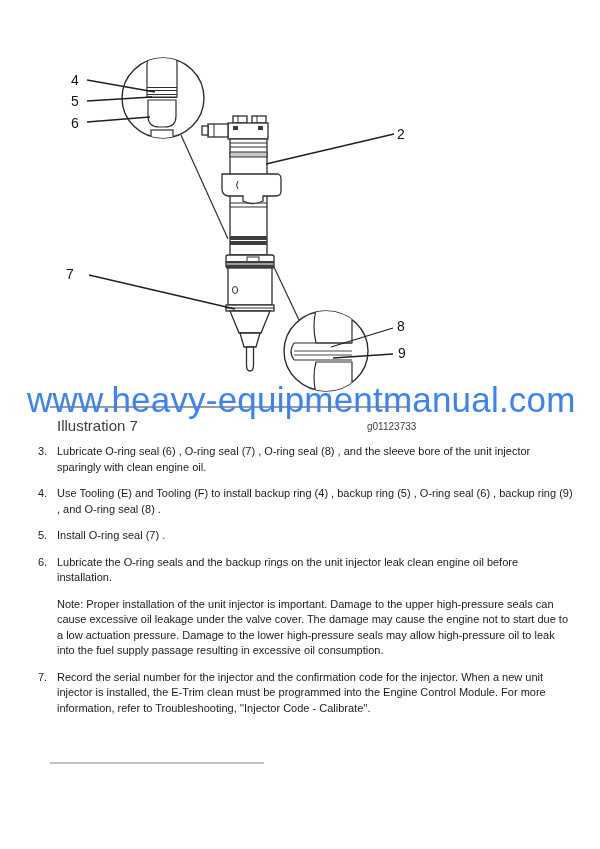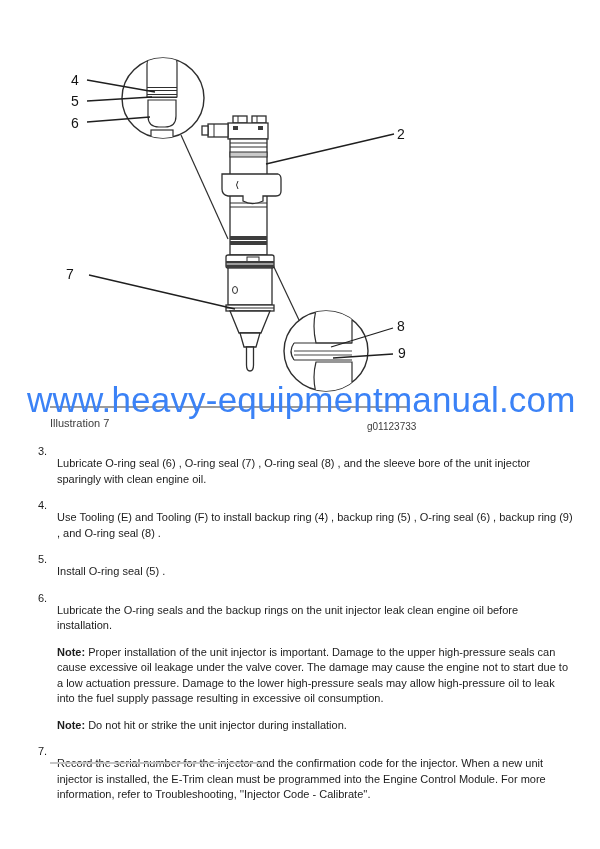--- a/index.html
+++ b/index.html
@@ -12,41 +12,41 @@
 
   
   .diagram { position:absolute; left:0; top:0; width:600px; height:400px; z-index:1; }
   .diagram svg text {
     font-family:"Liberation Sans", sans-serif;
     font-size:14px; fill:#141414;
   }
 
   
   .fig-rule { position:absolute; left:50px; top:406px; width:357px; height:2px; background:#9c9c9c; z-index:2; }
-  .fig-caption-left  { position:absolute; left:50px;  top:417px; font-size:11px; color:#3c3c3c; z-index:2; }
+  .fig-caption-left  { position:absolute; left:57px;  top:417px; font-size:15px; color:#3c3c3c; z-index:2; }
   .fig-caption-right { position:absolute; left:367px; top:421px; font-size:10px; color:#3c3c3c; z-index:2; }
 
   
   .watermark {
     position:absolute; left:27px; top:380px;
     font-size:35px; letter-spacing:0.2px; white-space:nowrap;
     color:#3b82f6; z-index:5;
   }
 
   
   .steps {
     position:absolute; left:0; top:444px; width:600px;
     padding:0 26px 0 38px; box-sizing:border-box;
     font-size:11px; line-height:15.5px; z-index:1;
   }
   .step { display:flex; margin-bottom:11px; }
   .step-num { flex:0 0 19px; width:19px; }
-  .step-text { flex:1;margin-top:12px; }
+  .step-text { flex:1; }
   .note { margin-left:19px; margin-bottom:11px; }
-  .note-label { font-weight:bold; }
+  .note-label { font-weight:normal; }
 
   .footer-rule { position:absolute; left:50px; top:762px; width:214px; height:2px; background:#c5c5c5; z-index:1; }
 </style>
 </head>
 <body>
 
 <div class="page">
 
   <div class="diagram">
     <svg viewBox="0 0 600 400" width="600" height="400">
@@ -164,35 +164,32 @@
       <span class="step-text">Lubricate O-ring seal (6) , O-ring seal (7) , O-ring seal (8) , and the sleeve bore of the unit injector sparingly with clean engine oil.</span>
     </div>
 
     <div class="step">
       <span class="step-num">4.</span>
       <span class="step-text">Use Tooling (E) and Tooling (F) to install backup ring (4) , backup ring (5) , O-ring seal (6) , backup ring (9) , and O-ring seal (8) .</span>
     </div>
 
     <div class="step">
       <span class="step-num">5.</span>
-      <span class="step-text">Install O-ring seal (5) .</span>
+      <span class="step-text">Install O-ring seal (7) .</span>
     </div>
 
     <div class="step">
       <span class="step-num">6.</span>
       <span class="step-text">Lubricate the O-ring seals and the backup rings on the unit injector leak clean engine oil before installation.</span>
     </div>
 
     <div class="note">
       <span class="note-label">Note:</span><span> Proper installation of the unit injector is important. Damage to the upper high-pressure seals can cause excessive oil leakage under the valve cover. The damage may cause the engine not to start due to a low actuation pressure. Damage to the lower high-pressure seals may allow high-pressure oil to leak into the fuel supply passage resulting in excessive oil consumption.</span>
     </div>
 
-    <div class="note">
-      <span class="note-label">Note:</span><span> Do not hit or strike the unit injector during installation.</span>
-    </div>
 
     <div class="step">
       <span class="step-num">7.</span>
       <span class="step-text">Record the serial number for the injector and the confirmation code for the injector. When a new unit injector is installed, the E-Trim clean must be programmed into the Engine Control Module. For more information, refer to Troubleshooting, ''Injector Code - Calibrate''.</span>
     </div>
 
   </div>
 
   <div class="footer-rule"></div>
 

